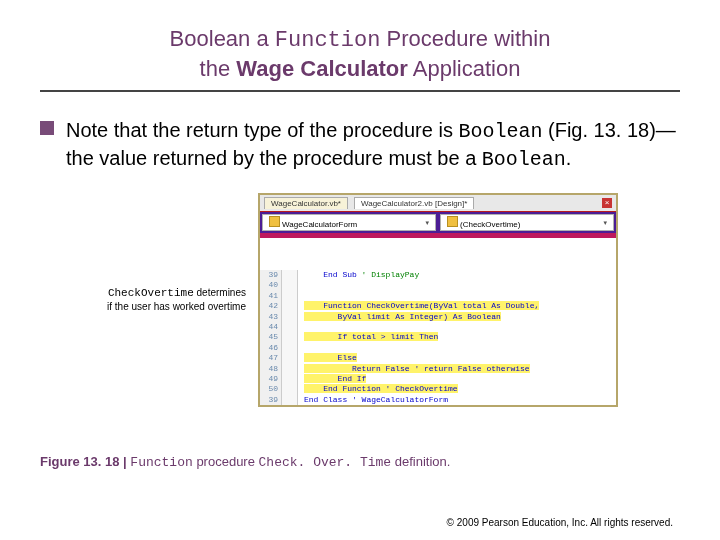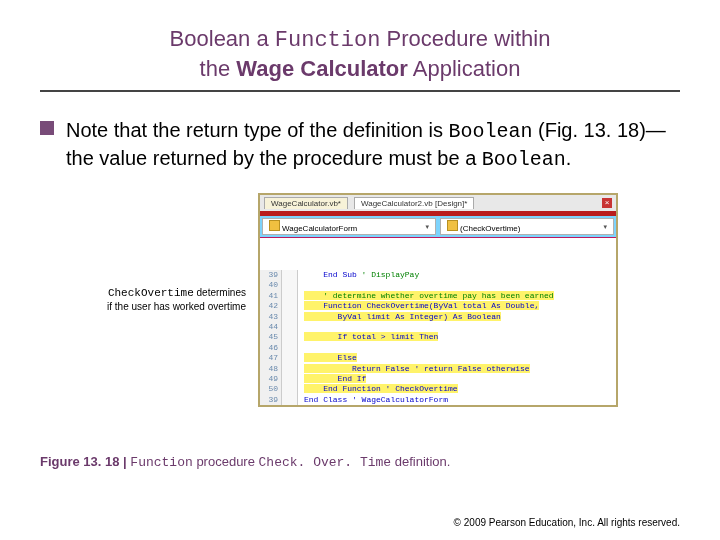--- a/index.html
+++ b/index.html
@@ -60,21 +60,21 @@
   }
   .annotation .mono { font-family: "Courier New", monospace; font-size: 11px; }
   .ide {
     width: 360px;
     border: 2px solid #b6a66a;
     background: #fff;
     font-size: 9px;
   }
   .ide-tabs {
     background: #e8e8e8;
-    border-bottom: 5px solid #b91c1c;
+    border-bottom: 1px solid #b91c1c;
     display: flex;
     align-items: center;
     padding: 2px 4px;
     gap: 6px;
   }
   .ide-tab {
     background: #fff;
     border: 1px solid #aaa;
     border-bottom: none;
     padding: 1px 6px;
@@ -86,22 +86,22 @@
     margin-left: auto;
     width: 10px; height: 10px;
     background: #c83434;
     color: #fff;
     font-size: 8px;
     line-height: 10px;
     text-align: center;
   }
   .ide-drop {
     display: flex;
-    background: #7dd3fc;
-    border-bottom: 1px solid #be185d;
+    background: #4c1d95;
+    border-bottom: 5px solid #be185d;
   }
   .ide-drop > div {
     flex: 1;
     border: 1px solid #b0b0b0;
     margin: 2px;
     padding: 1px 6px;
     font-size: 8px;
     background: #fff;
     display: flex;
     align-items: center;
@@ -152,40 +152,40 @@
     margin-top: 47px;
     font-size: 13px;
     color: #6b3a6b;
     font-family: Arial, sans-serif;
   }
   .caption .mono { font-family: "Courier New", monospace; color: #6b3a6b; }
   .caption b { font-weight: bold; }
   .copyright {
     position: absolute;
     bottom: 12px;
-    right: 40px;
+    right: 47px;
     font-size: 10px;
     color: #000;
     text-align: center;
   }
 </style>
 </head>
 <body>
 
 <div class="title">
   <span>Boolean a </span><span class="mono">Function</span><span> Procedure within</span><br>
   <span>the </span><span class="bold">Wage Calculator</span><span> Application</span>
 </div>
 
 <hr class="rule">
 
 <div class="body-row">
   <div class="bullet"></div>
   <div class="body-text">
-    <span>Note that the return type of the definition is </span><span class="mono">Boolean</span><span> (Fig. 13. 18)—the value returned by the procedure must be a </span><span class="mono">Boolean</span><span>.</span>
+    <span>Note that the return type of the procedure is </span><span class="mono">Boolean</span><span> (Fig. 13. 18)—the value returned by the procedure must be a </span><span class="mono">Boolean</span><span>.</span>
   </div>
 </div>
 
 <div class="fig-area">
   <div class="annotation">
     <span class="mono">CheckOvertime</span><span> determines if the user has worked overtime</span>
   </div>
 
   <div class="ide">
     <div class="ide-tabs">
@@ -210,21 +210,20 @@
           <div class="txt"><span class="kw">    End Sub</span><span class="cm"> ' DisplayPay</span></div>
         </div>
         <div class="code-row">
           <div class="ln">40</div>
           <div class="gut"></div>
           <div class="txt"><span class=""> </span></div>
         </div>
         <div class="code-row">
           <div class="ln">41</div>
           <div class="gut"></div>
-          <div class="txt"><span class="hl cm">    ' determine whether overtime pay has been earned</span></div>
         </div>
         <div class="code-row">
           <div class="ln">42</div>
           <div class="gut"></div>
           <div class="txt"><span class="hl kw">    Function CheckOvertime(ByVal total As Double,</span></div>
         </div>
         <div class="code-row">
           <div class="ln">43</div>
           <div class="gut"></div>
           <div class="txt"><span class="hl kw">       ByVal limit As Integer) As Boolean</span></div>

